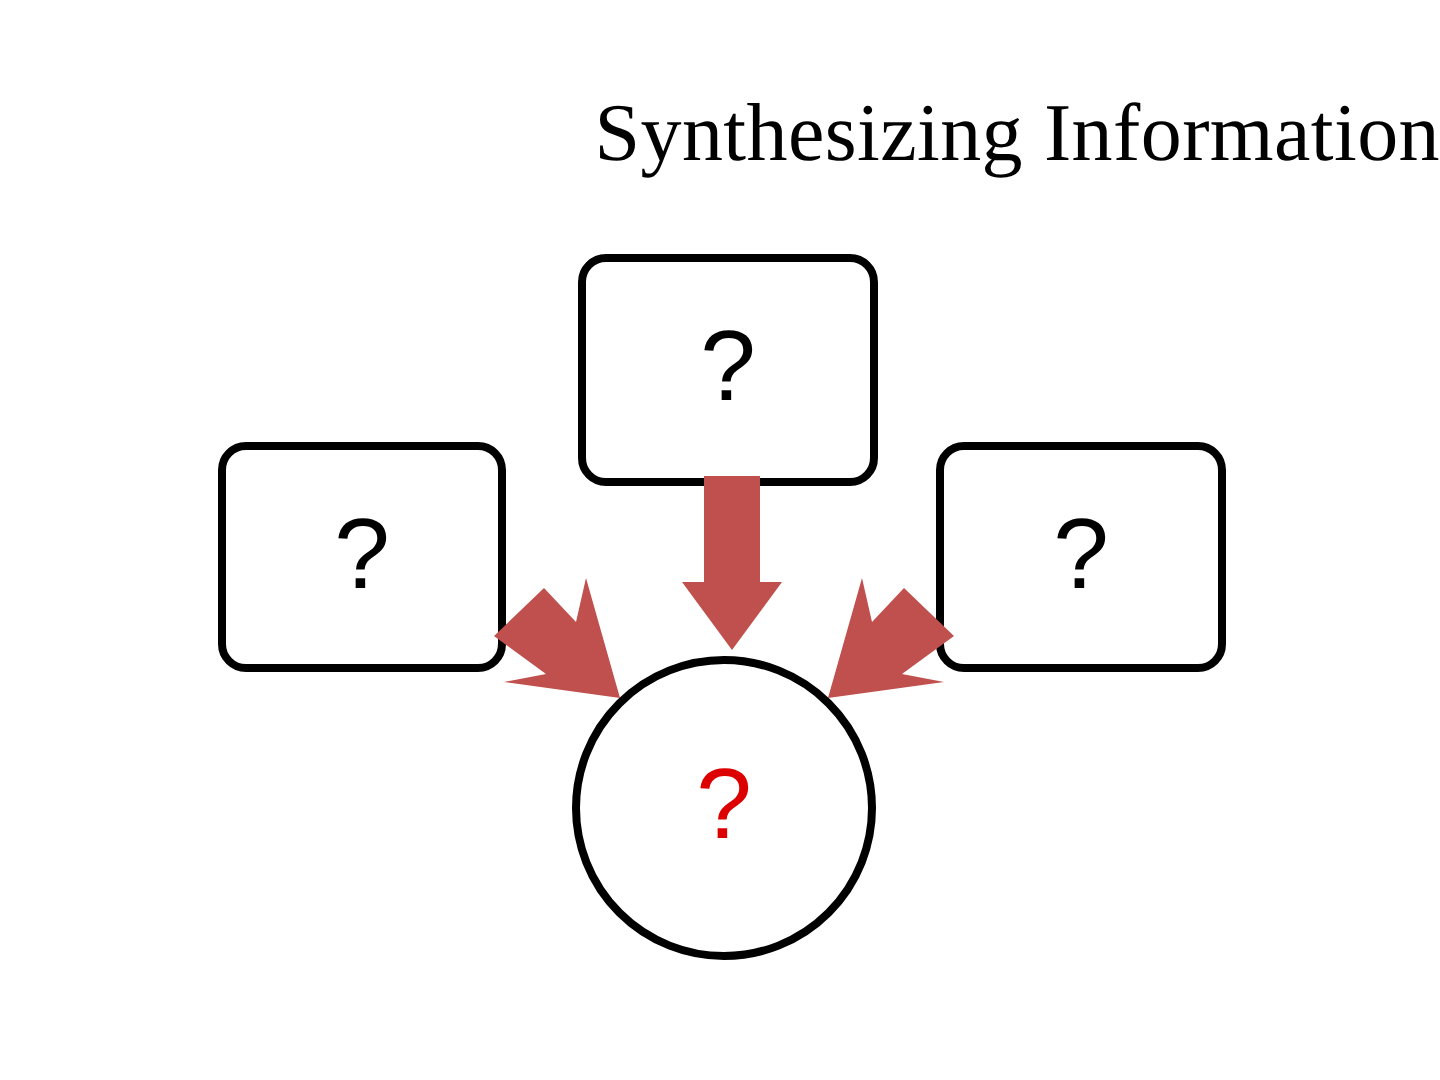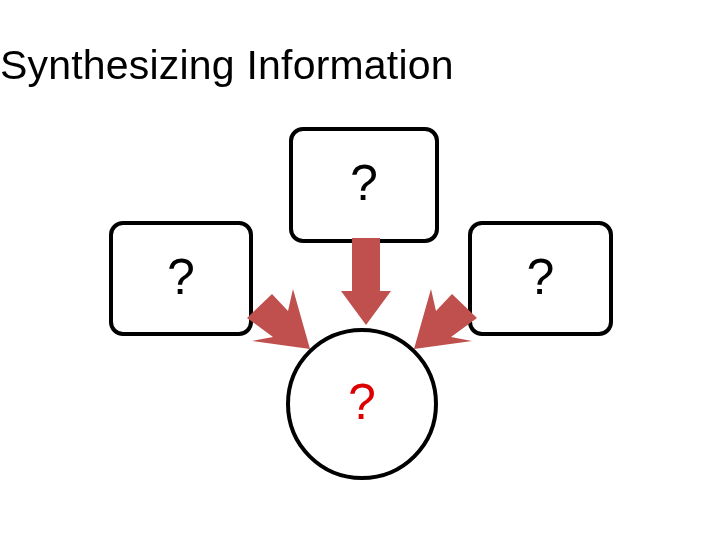--- a/index.html
+++ b/index.html
@@ -19,22 +19,22 @@
     left: 0; top: 0;
     width: 720px;
     height: 540px;
     background: #ffffff;
   }
   #slide-title {
     position: absolute;
     left: 0;
     top: 42px;
     width: 720px;
-    text-align: left;
-    font-family: Liberation Sans, sans-serif;
+    text-align: right;
+    font-family: Liberation Serif, serif;
     font-size: 41px;
     font-weight: 400;
     color: #000000;
     letter-spacing: 0.2px;
     white-space: nowrap;
   }
   .node-box {
     position: absolute;
     box-sizing: border-box;
     background: #ffffff;

